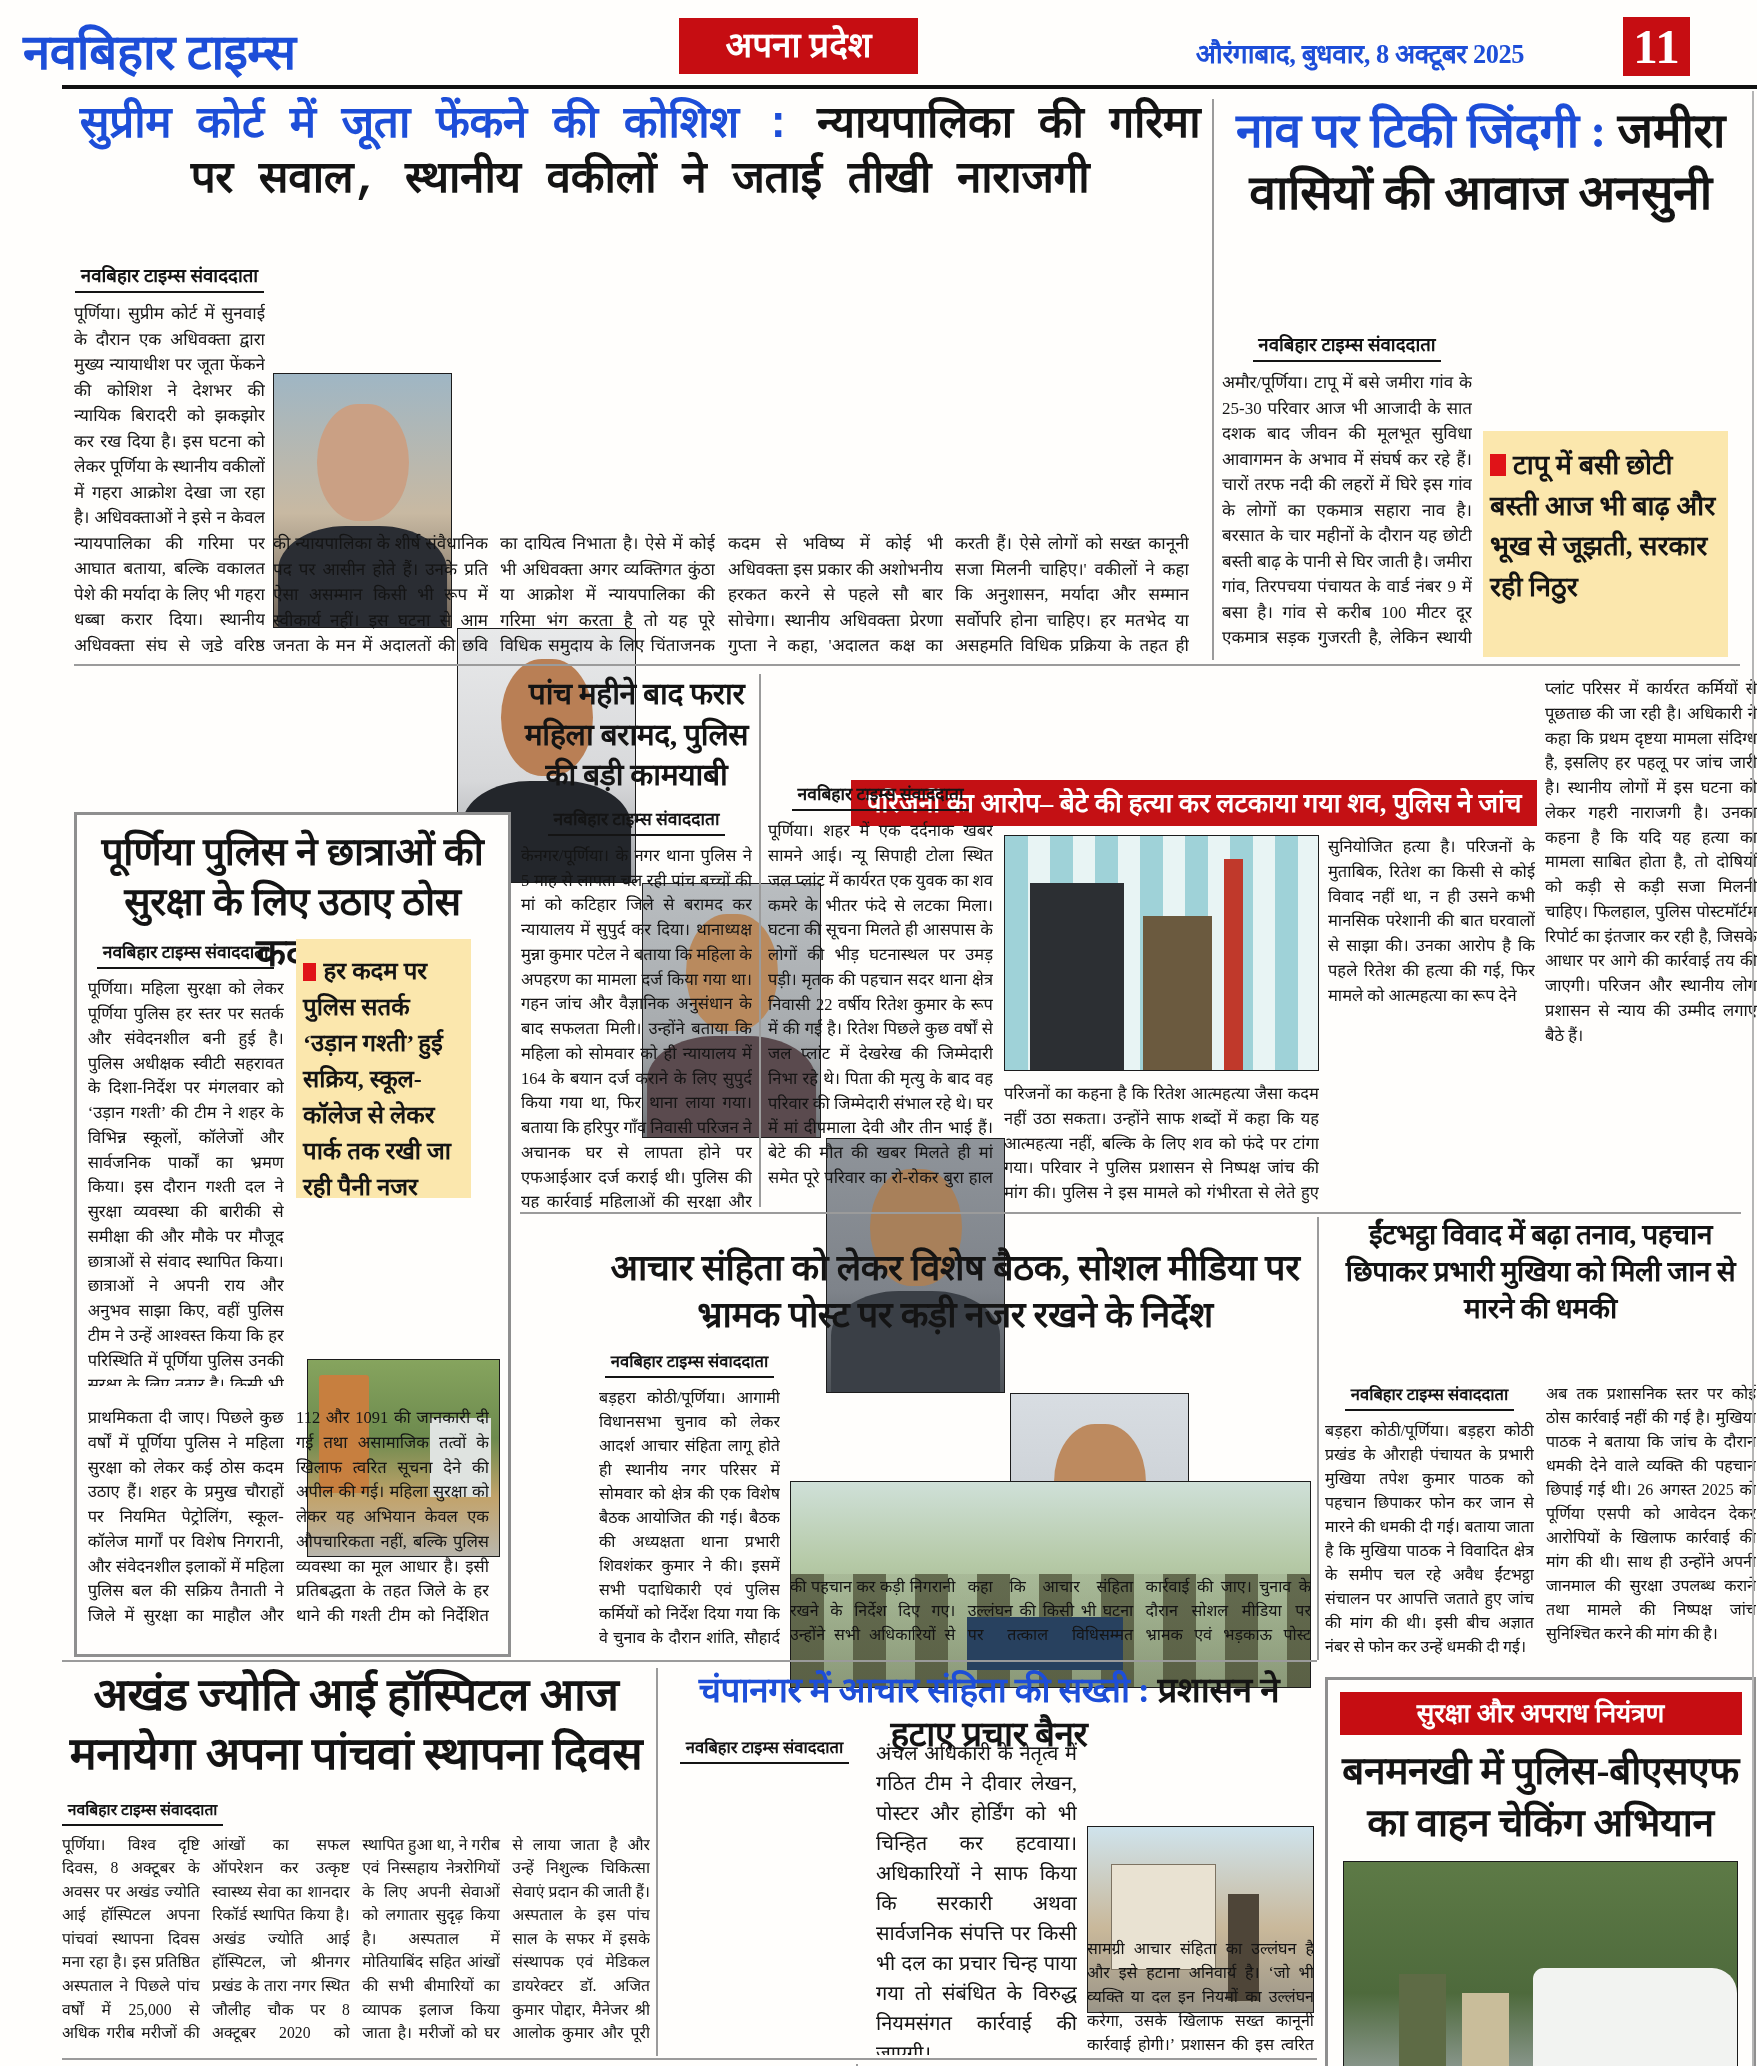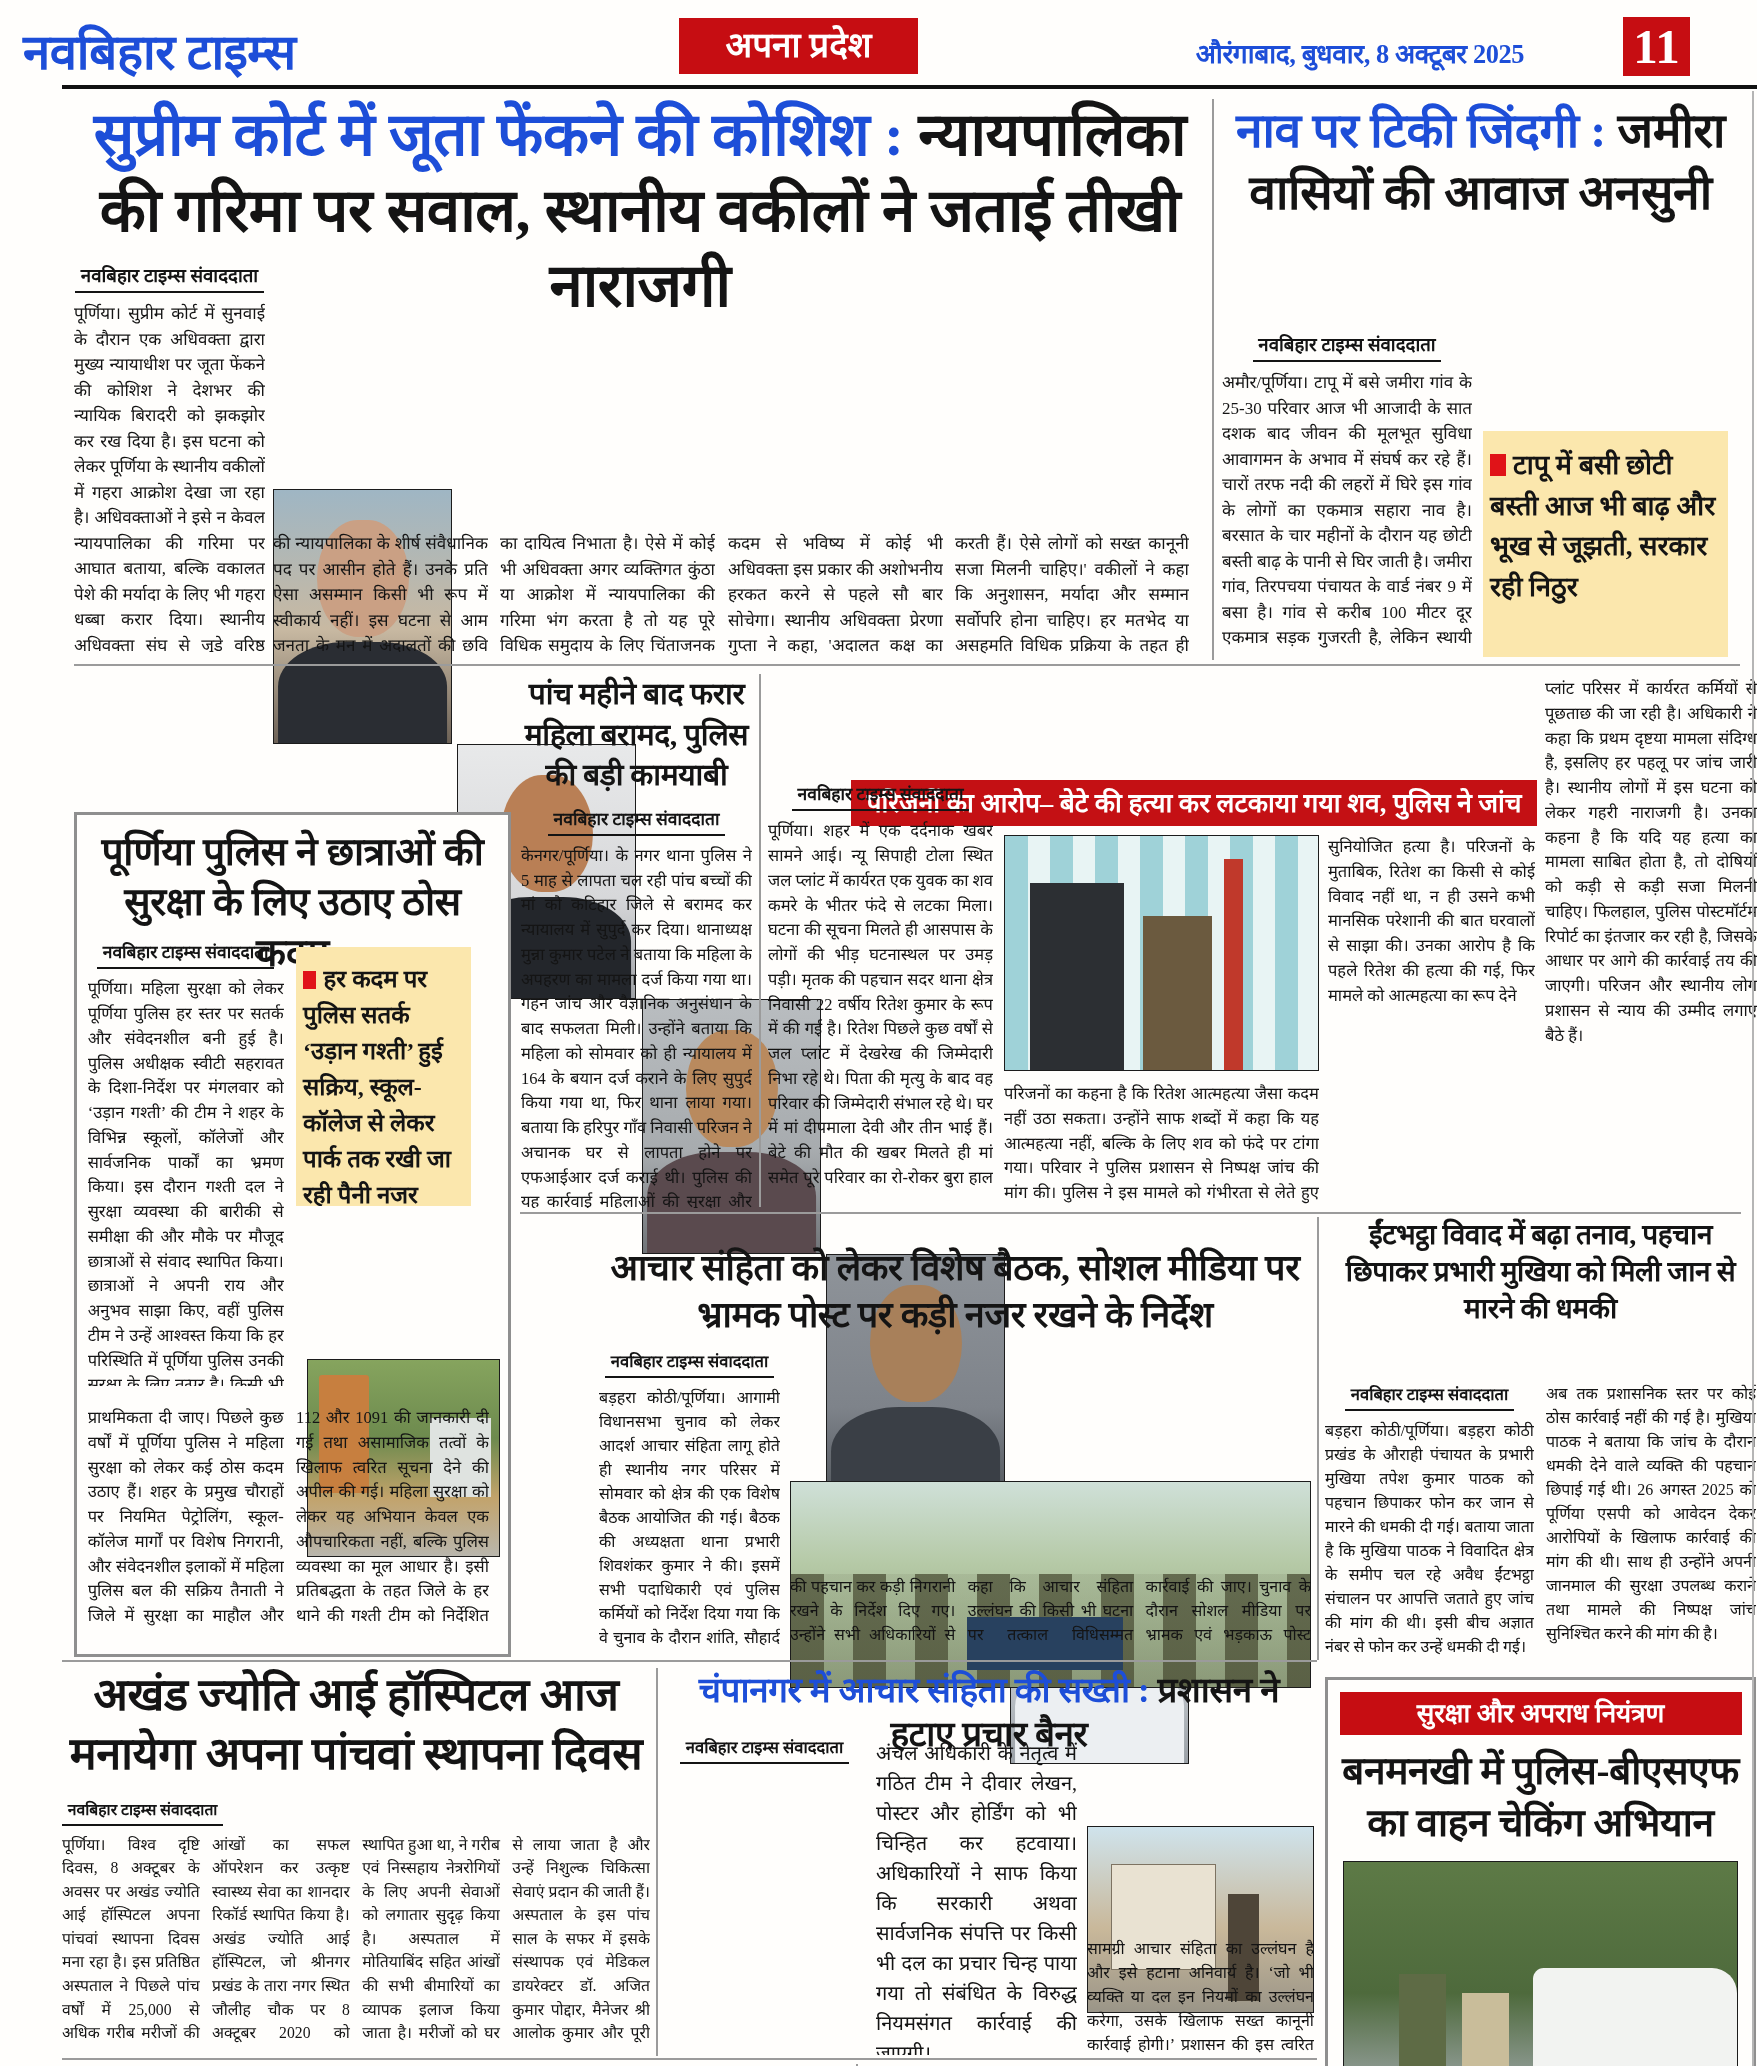--- a/index.html
+++ b/index.html
@@ -42,21 +42,21 @@
   </div>
   <div class="abs center" style="left:1116px;top:38px;width:488px;">
     <span class="hl red" style="font-size:26.4px;">औरंगाबाद, बुधवार, 8 अक्टूबर 2025</span>
   </div>
   <div class="abs kicker" style="left:1623px;top:16.5px;width:67px;height:59px;line-height:59px;font-size:49px;">
     <span>11</span>
   </div>
   <div class="abs" style="left:62px;top:85px;width:1695px;height:4.1px;background:#111;"></div>
 
   <div class="abs" style="left:74px;top:98px;width:1132px;height:562px;">
-    <div class="hl center" style="font-size:60px;">
+    <div class="hl center" style="font-size:44px;font-family:Liberation Mono, monospace;">
       <span class="red">सुप्रीम कोर्ट में जूता फेंकने की कोशिश : </span><span>न्यायपालिका की गरिमा पर सवाल, स्थानीय वकीलों ने जताई तीखी नाराजगी</span>
     </div>
     <div class="abs" style="left:0;top:164px;width:191px;height:397px;">
       <span class="byline">नवबिहार टाइम्स संवाददाता</span>
       <div class="body-text" style="height:351px;">पूर्णिया। सुप्रीम कोर्ट में सुनवाई के दौरान एक अधिवक्ता द्वारा मुख्य न्यायाधीश पर जूता फेंकने की कोशिश ने देशभर की न्यायिक बिरादरी को झकझोर कर रख दिया है। इस घटना को लेकर पूर्णिया के स्थानीय वकीलों में गहरा आक्रोश देखा जा रहा है। अधिवक्ताओं ने इसे न केवल न्यायपालिका की गरिमा पर आघात बताया, बल्कि वकालत पेशे की मर्यादा के लिए भी गहरा धब्बा करार दिया। स्थानीय अधिवक्ता संघ से जुड़े वरिष्ठ अधिवक्ता दिलीप कुमार दीपक ने कहा कि 'कोर्टरूम में ऐसी हरकत न सिर्फ न्यायालय की गरिमा को ठेस पहुँचाती है, बल्कि समूचा वकील समाज जिसका मार्गदर्शक होता है, भावनात्मक उत्तेजना में ऐसी प्रतिक्रिया असहनीय है।' वहीं अधिवक्ता अरुणाभ भास्कर उर्फ गौतम वर्मा ने कहा कि 'मुख्य न्यायाधीश देश</div>
     </div>
 
     <div class="abs photo" style="left:199px;top:164px;width:179px;height:255px;background:linear-gradient(180deg,#9fb6c4 0%,#c8b9a2 55%,#6d6257 100%);">
       <div class="p-head" style="background:#caa084;"></div>
       <div class="p-torso" style="background:#2a2d33;"></div>
@@ -98,21 +98,21 @@
   </div>
 
   <div class="abs rule" style="left:74px;top:664px;width:1666px;height:1.7px;"></div>
 
   <div class="abs boxed" style="left:74px;top:812px;width:437px;height:845px;padding:11.6px 10.7px;">
     <div class="hl center" style="font-size:39px;line-height:1.3;">पूर्णिया पुलिस ने छात्राओं की सुरक्षा के लिए उठाए ठोस कदम</div>
     <div class="abs" style="left:10.7px;top:124px;width:196px;height:455px;">
       <span class="byline" style="font-size:17.4px;">नवबिहार टाइम्स संवाददाता</span>
       <div class="body-text" style="height:409px;font-size:16.5px;">पूर्णिया। महिला सुरक्षा को लेकर पूर्णिया पुलिस हर स्तर पर सतर्क और संवेदनशील बनी हुई है। पुलिस अधीक्षक स्वीटी सहरावत के दिशा-निर्देश पर मंगलवार को ‘उड़ान गश्ती’ की टीम ने शहर के विभिन्न स्कूलों, कॉलेजों और सार्वजनिक पार्कों का भ्रमण किया। इस दौरान गश्ती दल ने सुरक्षा व्यवस्था की बारीकी से समीक्षा की और मौके पर मौजूद छात्राओं से संवाद स्थापित किया। छात्राओं ने अपनी राय और अनुभव साझा किए, वहीं पुलिस टीम ने उन्हें आश्वस्त किया कि हर परिस्थिति में पूर्णिया पुलिस उनकी सुरक्षा के लिए तत्पर है। किसी भी प्रकार की असुविधा या छेड़छाड़ की स्थिति में तत्काल कार्रवाई की जाएगी। ‘उड़ान गश्ती’ की टीमें विशेष रूप से उन स्थानों पर नजर बनाए हुए हैं जहां छात्राओं की आवाजाही अधिक रहती है।</div>
     </div>
-    <div class="abs infobox" style="left:219px;top:132px;width:161px;height:231px;font-size:24px;">
+    <div class="abs infobox" style="left:219px;top:124px;width:161px;height:231px;font-size:24px;">
       <span class="bullet" style="width:13.2px;height:18px;"></span><span>हर कदम पर पुलिस सतर्क ‘उड़ान गश्ती’ हुई सक्रिय, स्कूल-कॉलेज से लेकर पार्क तक रखी जा रही पैनी नजर</span>
     </div>
     <div class="abs photo" style="left:219px;top:380px;width:193px;height:198px;background:linear-gradient(180deg,#86a45e 0%,#6d8a4e 40%,#c2a36b 70%,#b9b6ac 100%);">
       <div class="abs" style="left:6%;top:8%;width:26%;height:60%;background:#c77f3f;border-radius:3.3px 3.3px 0 0;"></div>
       <div class="abs" style="left:64%;top:30%;width:32%;height:40%;background:#dfe3e0;"></div>
     </div>
     <div class="abs body-text" style="left:10.7px;top:591px;width:196px;height:223px;font-size:16.5px;">प्राथमिकता दी जाए। पिछले कुछ वर्षों में पूर्णिया पुलिस ने महिला सुरक्षा को लेकर कई ठोस कदम उठाए हैं। शहर के प्रमुख चौराहों पर नियमित पेट्रोलिंग, स्कूल-कॉलेज मार्गों पर विशेष निगरानी, और संवेदनशील इलाकों में महिला पुलिस बल की सक्रिय तैनाती ने जिले में सुरक्षा का माहौल और मजबूत किया है। इन निरंतर प्रयासों से छात्राओं और अभिभावकों में पुलिस के प्रति सराहना और आत्मविश्वास बढ़ा है।</div>
     <div class="abs body-text" style="left:219px;top:591px;width:193px;height:223px;font-size:16.5px;">112 और 1091 की जानकारी दी गई तथा असामाजिक तत्वों के खिलाफ त्वरित सूचना देने की अपील की गई। महिला सुरक्षा को लेकर यह अभियान केवल एक औपचारिकता नहीं, बल्कि पुलिस व्यवस्था का मूल आधार है। इसी प्रतिबद्धता के तहत जिले के हर थाने की गश्ती टीम को निर्देशित किया गया है कि छात्राओं और महिलाओं से जुड़े हर क्षेत्र में सुरक्षा उपायों को सर्वोच्च प्राथमिकता मिले।</div>
   </div>
 

